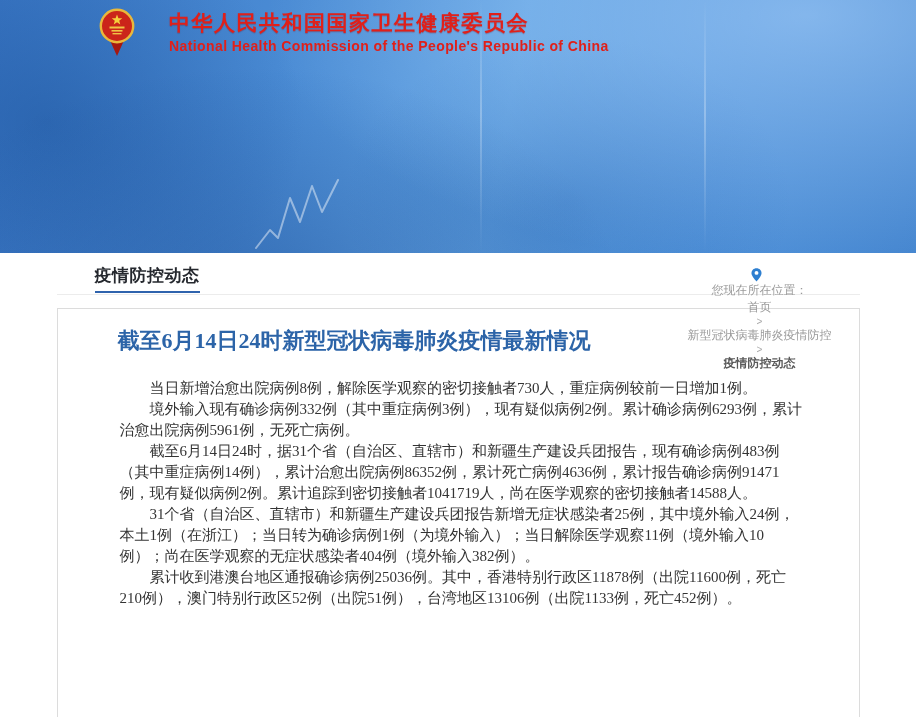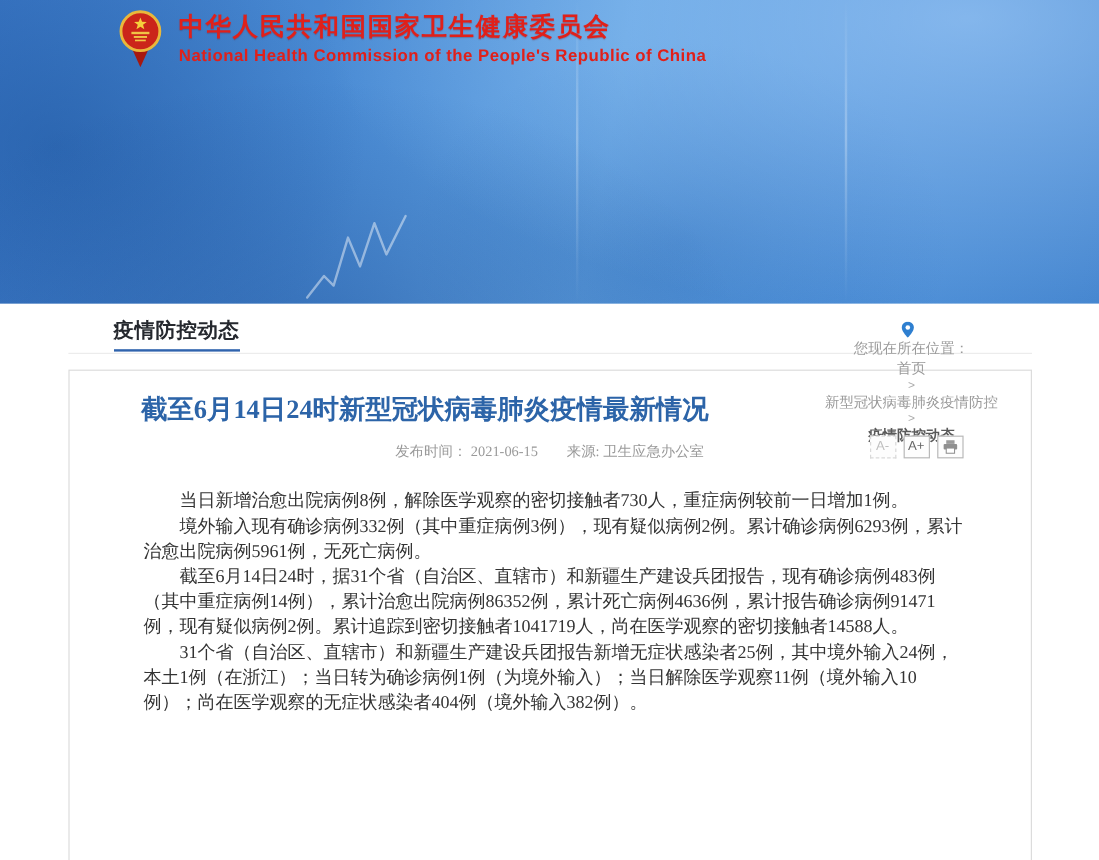--- a/index.html
+++ b/index.html
@@ -20,21 +20,21 @@
       linear-gradient(100deg, #3b78c6 0%, #4a8bd4 30%, #61a2e2 55%, #4e90d8 78%, #4485cf 100%);
   }
   .streak {
     position: absolute; top: 0; bottom: 0; width: 2px; opacity: .55;
     background: linear-gradient(rgba(255,255,255,0), rgba(255,255,255,.5) 45%, rgba(255,255,255,0));
   }
   .streak.s1 { left: 480px; }
   .streak.s2 { left: 704px; }
   .pulse-line { position: absolute; left: 252px; top: 178px; opacity: .45; }
 
-  .logo { position: absolute; left: 98px; top: 7px; display: flex; align-items: center; }
+  .logo { position: absolute; left: 98px; top: 7px; display: flex; align-items: center; gap: 20px; }
   .emblem { width: 38px; height: 50px; margin-right: 13px; flex: 0 0 auto; }
   .org-cn {
     font-size: 21px; font-weight: bold; color: #e0201a; letter-spacing: 1.5px;
     line-height: 26px; text-shadow: 0 1px 1px rgba(120,0,0,.25);
   }
   .org-en { font-size: 14px; font-weight: bold; color: #e0201a; letter-spacing: .4px; margin-top: 2px; }
 
   .headline {
     position: absolute; left: 91px; top: 96px;
     font-size: 42px; font-weight: bold; color: #ffffff; letter-spacing: 1.5px;
@@ -132,39 +132,21 @@
     <a href="#">新型冠状病毒肺炎疫情防控</a>
     <span class="sep">&gt;</span>
     <a href="#" class="current">疫情防控动态</a>
   </div>
 </div>
 <div class="header-rule"></div>
 
 <div class="article-box">
   <h1 class="article-title">截至6月14日24时新型冠状病毒肺炎疫情最新情况</h1>
 
-  <div class="article-meta">
-    <span>发布时间：</span>
-    <span>2021-06-15</span>
-    <span class="gap"></span>
-    <span>来源:</span>
-    <span>卫生应急办公室</span>
-
-    <span class="meta-tools">
-      <button class="tool-btn dashed">A-</button>
-      <button class="tool-btn">A+</button>
-      <button class="tool-btn">
-        <svg width="14" height="13" viewBox="0 0 16 15">
-          <rect x="4" y="1" width="8" height="3.5" fill="#9a9a9a"></rect>
-          <rect x="1.5" y="4.5" width="13" height="5.5" rx="1" fill="#8f8f8f"></rect>
-          <rect x="4" y="8.5" width="8" height="5" fill="#ffffff" stroke="#8f8f8f"></rect>
-        </svg>
-      </button>
-    </span>
-  </div>
 
   <div class="article-body">
     <p>当日新增治愈出院病例8例，解除医学观察的密切接触者730人，重症病例较前一日增加1例。</p>
     <p>境外输入现有确诊病例332例（其中重症病例3例），现有疑似病例2例。累计确诊病例6293例，累计治愈出院病例5961例，无死亡病例。</p>
     <p>截至6月14日24时，据31个省（自治区、直辖市）和新疆生产建设兵团报告，现有确诊病例483例（其中重症病例14例），累计治愈出院病例86352例，累计死亡病例4636例，累计报告确诊病例91471例，现有疑似病例2例。累计追踪到密切接触者1041719人，尚在医学观察的密切接触者14588人。</p>
     <p>31个省（自治区、直辖市）和新疆生产建设兵团报告新增无症状感染者25例，其中境外输入24例，本土1例（在浙江）；当日转为确诊病例1例（为境外输入）；当日解除医学观察11例（境外输入10例）；尚在医学观察的无症状感染者404例（境外输入382例）。</p>
+    <p>累计收到港澳台地区通报确诊病例25036例。其中，香港特别行政区11878例（出院11600例，死亡210例），澳门特别行政区52例（出院51例），台湾地区13106例（出院1133例，死亡452例）。</p>
   </div>
 </div>
 
 </body></html>

